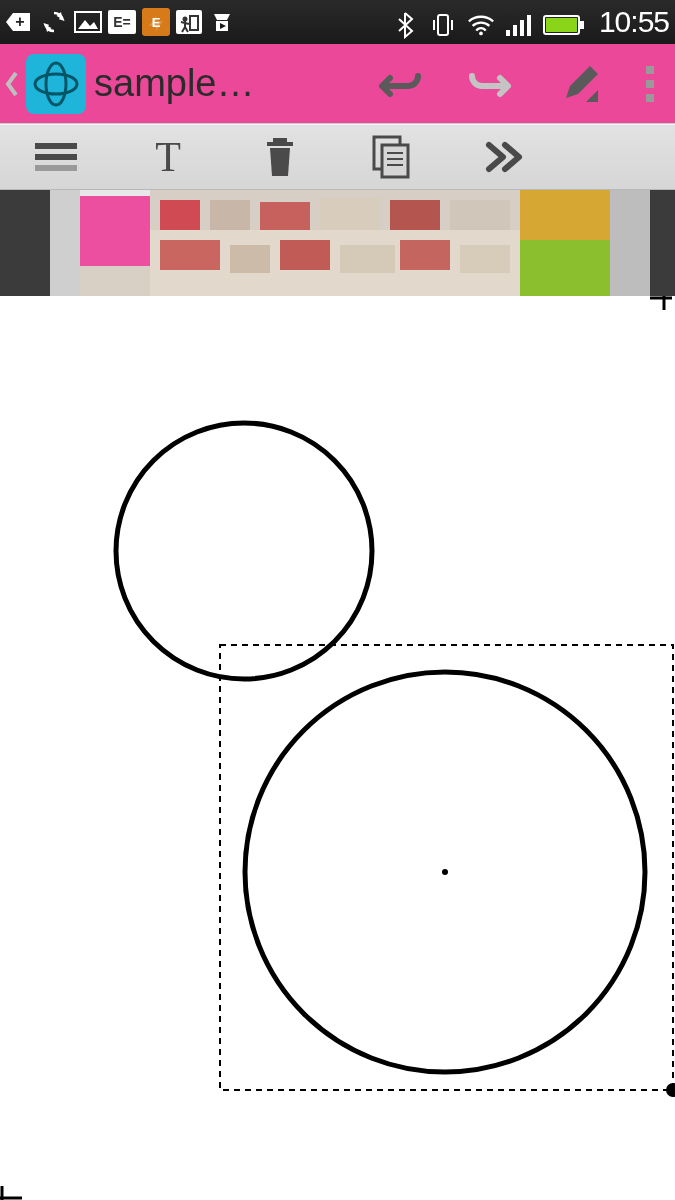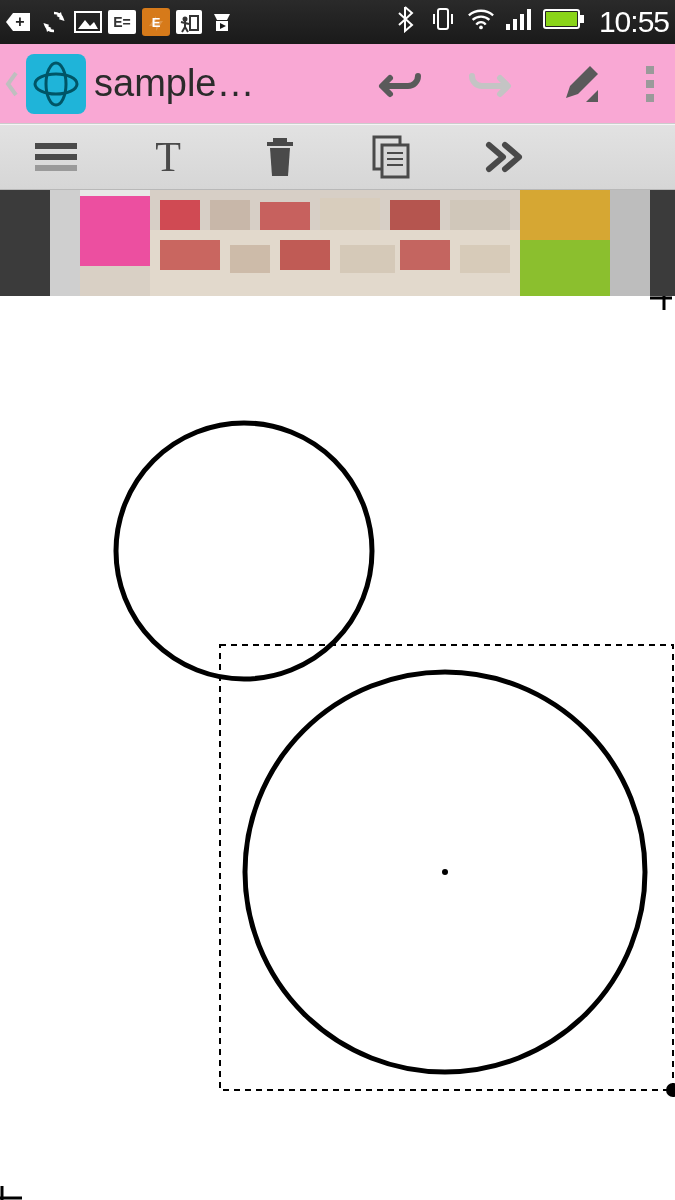--- a/index.html
+++ b/index.html
@@ -15,29 +15,29 @@
     .status-bar {
       height: 44px;
       background: linear-gradient(#2a2a2a, #1a1a1a);
       display: flex;
       align-items: center;
       color: #fff;
       padding: 0 6px;
       gap: 6px;
     }
     .status-left { display: flex; align-items: center; gap: 6px; }
-    .status-right { margin-left: auto; display: flex; align-items: flex-start; gap: 10px; }
+    .status-right { margin-left: auto; display: flex; align-items: flex-end; gap: 10px; }
     .status-icon { width: 28px; height: 28px; display:flex; align-items:center; justify-content:center; }
     .clock { font-size: 30px; font-weight: 400; letter-spacing: -1px; margin-left: 4px; }
     .orange-badge { width: 28px; height: 28px; background:#d67a1a; border-radius:3px; display:flex; align-items:center; justify-content:center; color:#fff; font-size:18px; font-weight:bold;}
 
     
     .app-titlebar {
       height: 80px;
-      background: #f9a8d4;
+      background: #ec4899;
       display: flex;
       align-items: center;
       border-bottom: 1px solid #ccc;
       gap: 0;
     }
     .back-chevron {
       width: 24px; height: 80px; display:flex; align-items:center; justify-content:center;
     }
     .app-icon {
       width: 60px; height: 60px; background: #1fb4d9; border-radius: 8px;

